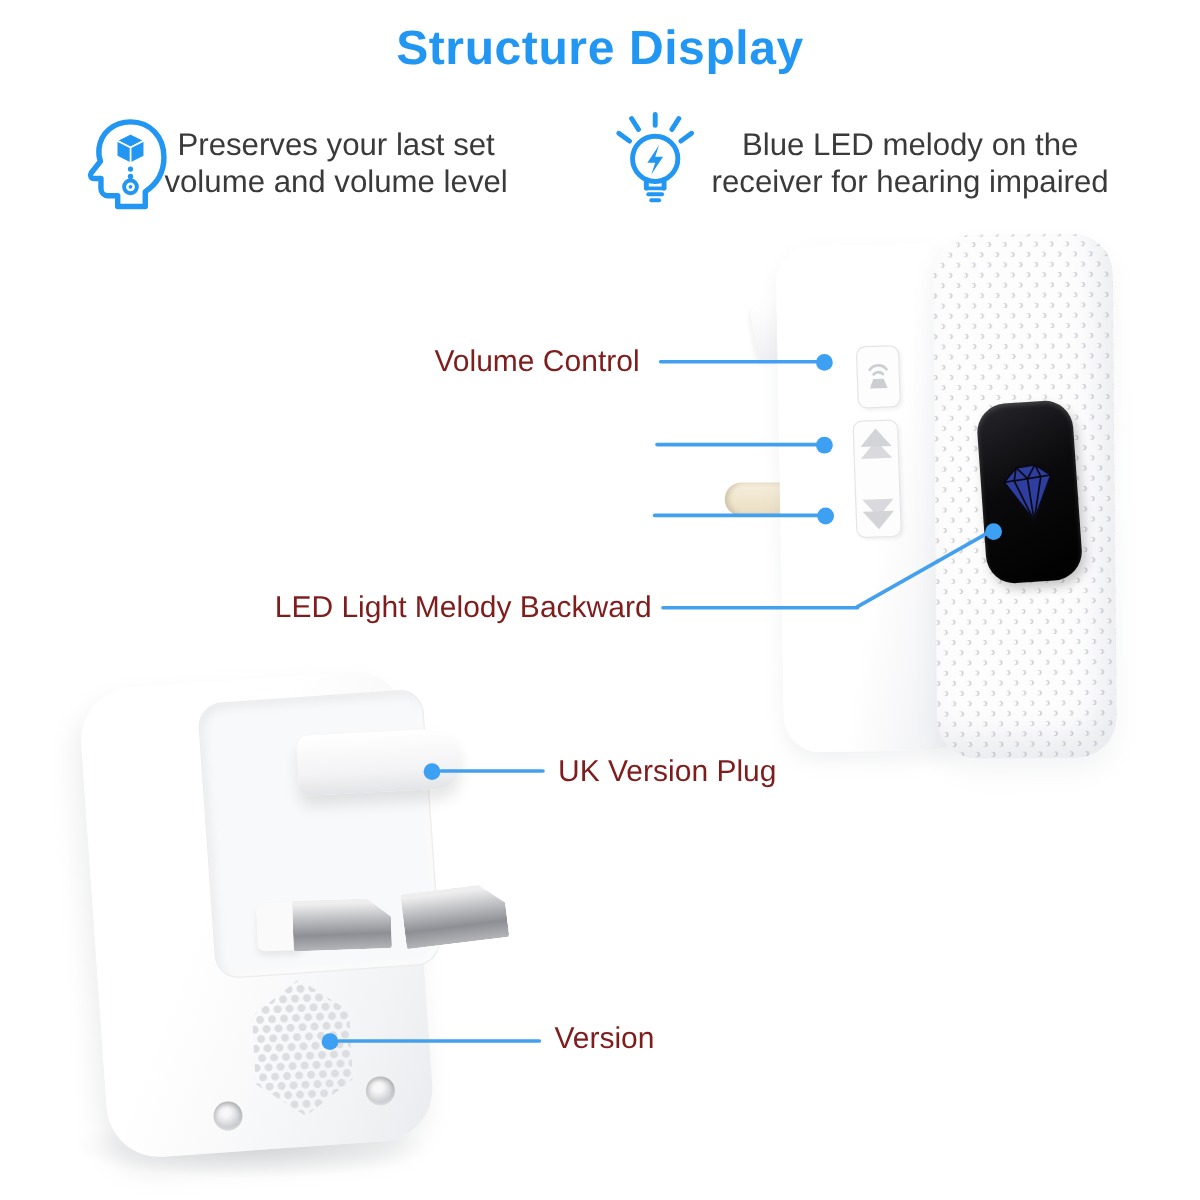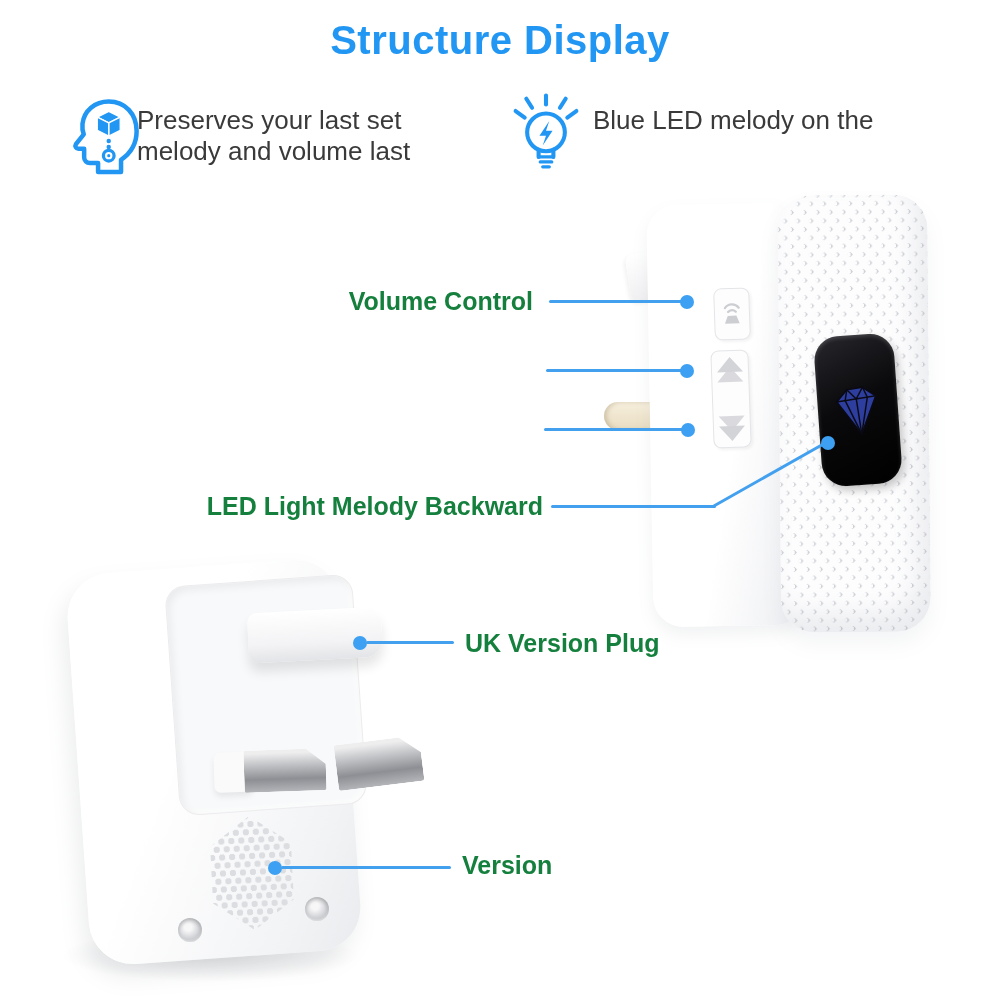--- a/index.html
+++ b/index.html
@@ -11,25 +11,25 @@
 
   
   .page-title{
     position:absolute;left:0;top:18px;width:1000px;text-align:center;
     font-size:40px;font-weight:bold;letter-spacing:.5px;color:#2196f3;
   }
 
   
   .feature-icon{position:absolute;width:82px;height:82px;}
   .feature-text{
-    position:absolute;font-size:26px;line-height:31px;color:#3a3a3a;white-space:nowrap;
-  }
-
-  
-  .lbl{position:absolute;font-size:25px;color:#15803d;white-space:nowrap;z-index:6;font-weight:bold;}
+    position:absolute;font-size:26px;line-height:31px;color:#3a3a3a;white-space:nowrap;text-align:center;
+  }
+
+  
+  .lbl{position:absolute;font-size:25px;color:#7f1d1d;white-space:nowrap;z-index:6;}
   .cl{position:absolute;height:3px;background:#43a0ef;border-radius:2px;z-index:6;}
   .cd{position:absolute;width:14px;height:14px;border-radius:50%;background:#3da0f2;z-index:6;}
   .cl-diag{transform-origin:0 50%;transform:rotate(-29.5deg);}
 
   
   .rd-pin-top{
     left:628px;top:252px;width:38px;height:48px;border-radius:8px;
     background:linear-gradient(180deg,#ffffff,#f0f0f2);box-shadow:-2px 2px 4px rgba(0,0,0,.06);
     transform:rotate(-9deg);z-index:1;
   }
@@ -128,41 +128,42 @@
       <polygon points="71,27 71,43 57,50 57,34"></polygon>
       <polygon points="43,27 43,43 57,50 57,34"></polygon>
     </g>
     <circle cx="57" cy="56" r="2.7" fill="#2196f3"></circle>
     <circle cx="57" cy="63.5" r="2.7" fill="#2196f3"></circle>
     <circle cx="57" cy="74" r="6.5" fill="none" stroke="#2196f3" stroke-width="4"></circle>
     <circle cx="57" cy="74" r="1.9" fill="#2196f3"></circle>
   </svg>
   <div class="feature-text" style="left:137px;top:105px;">
     <span>Preserves your last set</span><br>
-    <span>melody and volume last</span>
+    <span>volume and volume level</span>
   </div>
 
   <svg class="feature-icon" style="left:505px;top:93px;" viewBox="0 0 100 100">
     <g stroke="#2196f3" stroke-width="5" stroke-linecap="round" fill="none">
       <path d="M50,14 V3"></path>
         <path d="M33,18 L26,7"></path>
         <path d="M67,18 L74,7"></path>
       <path d="M24,30 L13,22"></path>
         <path d="M76,30 L87,22"></path>
       <circle cx="50" cy="48" r="23"></circle>
       <path d="M41,69 L41,78"></path>
         <path d="M59,69 L59,78"></path>
       <path d="M41,78 H59" stroke-width="4"></path>
         <path d="M43,84 H57" stroke-width="4"></path>
         <path d="M46,90 H54" stroke-width="4"></path>
     </g>
     <polygon points="54,34 42,52 50,52 46,64 58,46 50,46" fill="#2196f3"></polygon>
   </svg>
   <div class="feature-text" style="left:593px;top:105px;">
     <span>Blue LED melody on the</span><br>
+    <span>receiver for hearing impaired</span>
   </div>
 
   <div class="abs rd-pin-top"></div>
   <div class="abs rd-pin-side"></div>
   <div class="abs rd-side"></div>
   <div class="abs rd-front"></div>
 
   <div class="btn btn-volume">
     <svg viewBox="0 0 30 36" width="26" height="32">
       <g fill="none" stroke="#ccced2" stroke-width="2.6" stroke-linecap="round">

